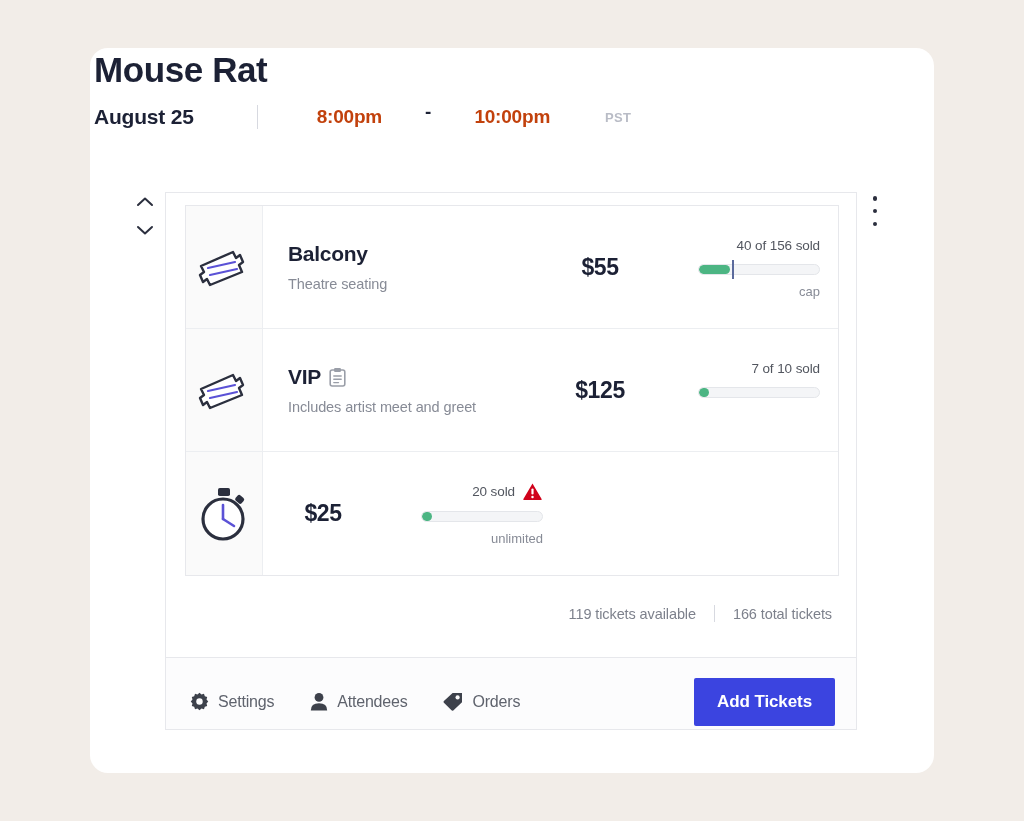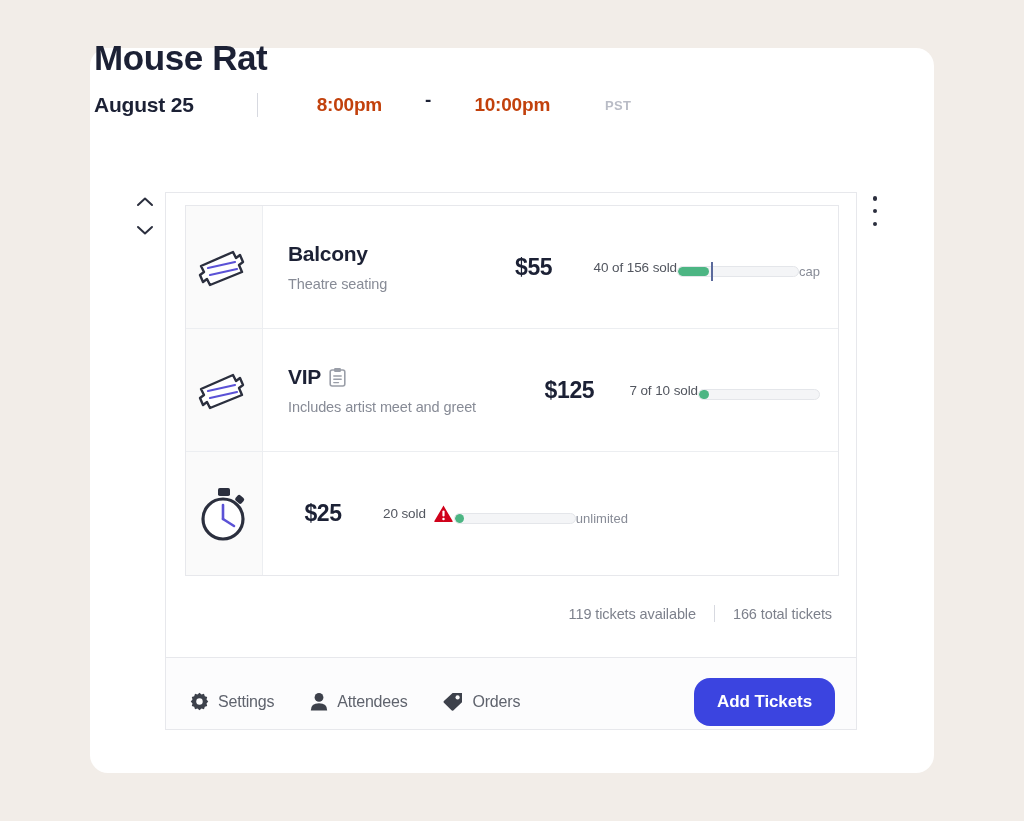--- a/index.html
+++ b/index.html
@@ -30,21 +30,21 @@
     width: 844px;
     height: 725px;
     background: #ffffff;
     border-radius: 18px;
   }
 
   
   .header {
     position: absolute;
     left: 94px;
-    top: 40px;
+    top: 52px;
   }
   .event-title {
     font-size: 35px;
     font-weight: bold;
     color: #1c2135;
     letter-spacing: -0.4px;
     line-height: 1;
     margin: 0;
     white-space: nowrap;
   }
@@ -200,22 +200,22 @@
     font-size: 23px;
     font-weight: bold;
     color: #1c2135;
     letter-spacing: -0.4px;
   }
 
   .stats-cell {
     flex: 0 0 160px;
     padding-right: 18px;
     display: flex;
-    flex-direction: row;
-    align-items: center;
+    flex-direction: column;
+    align-items: flex-end;
     justify-content: center;
   }
   .stats-top {
     display: flex;
     align-items: center;
     justify-content: center;
     gap: 7px;
     height: 20px;
   }
   .sold-text {
@@ -307,21 +307,21 @@
     letter-spacing: -0.2px;
   }
   .add-btn {
     margin-left: auto;
     background: #3b44e0;
     color: #ffffff;
     font-size: 17px;
     font-weight: bold;
     letter-spacing: -0.1px;
     border: none;
-    border-radius: 16px;
+    border-radius: 2px;
     padding: 14px 23px;
     cursor: pointer;
     font-family: "Liberation Sans", sans-serif;
     text-align: right;
   }
 </style>
 </head>
 <body>
 
 <div class="screen">

